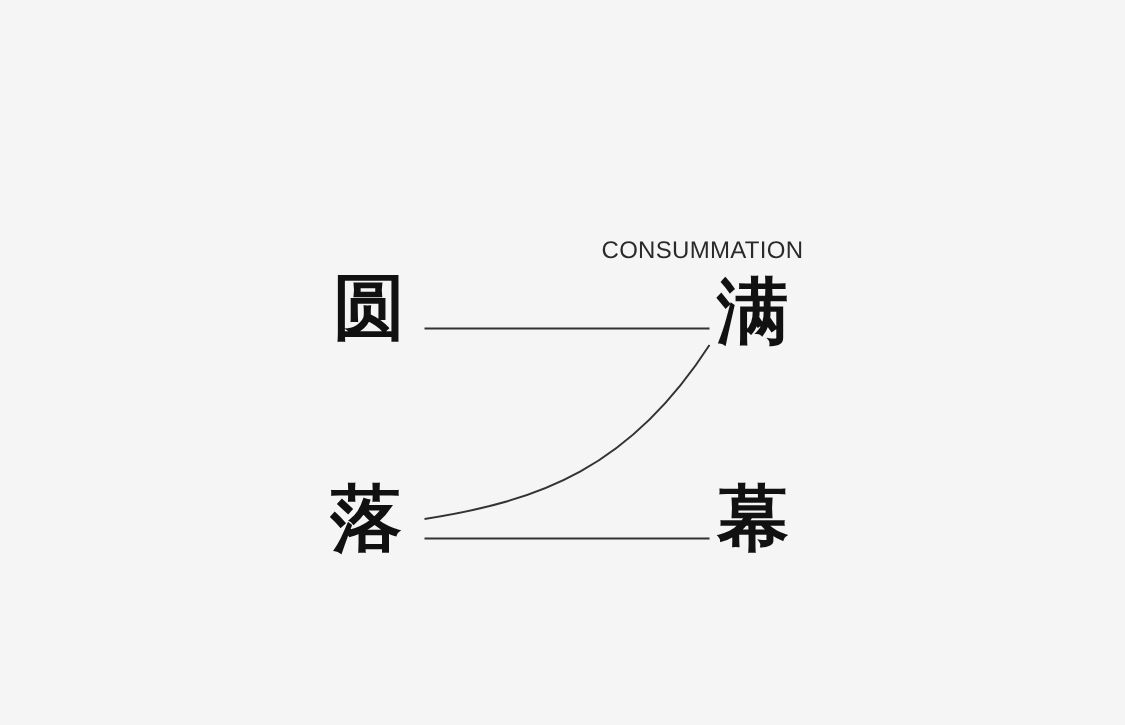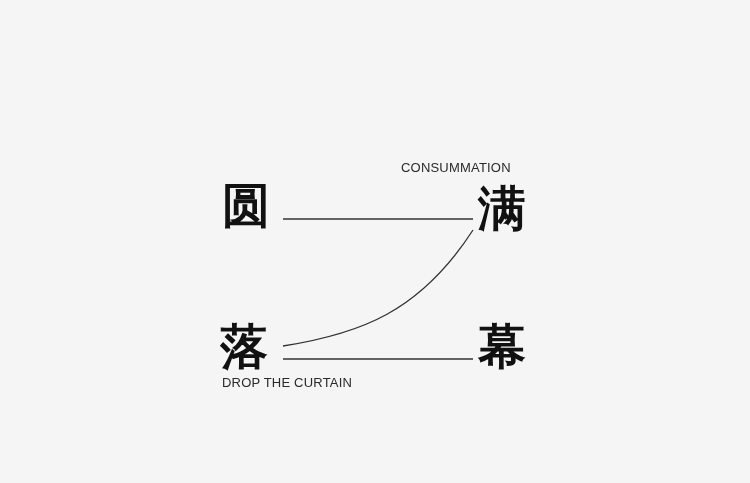--- a/index.html
+++ b/index.html
@@ -26,21 +26,21 @@
       font-weight: bold;
       font-size: 48px;
       line-height: 48px;
       color: #111111;
       width: 52px;
       text-align: center;
     }
     .caption {
       position: absolute;
       font-family: "Liberation Sans", sans-serif;
-      font-size: 13px;
+      font-size: 16px;
       line-height: 18px;
       color: #2a2a2a;
       letter-spacing: 0.2px;
       white-space: nowrap;
     }
     svg.connectors {
       position: absolute;
       left: 0; top: 0;
     }
   </style>
@@ -56,17 +56,16 @@
   </svg>
 
   <div class="char" style="left:220px; top:181px;">圆</div>
 
   <div class="caption" style="left:401px; top:159px;">CONSUMMATION</div>
 
   <div class="char" style="left:476px; top:184px;">满</div>
 
   <div class="char" style="left:218px; top:322px;">落</div>
 
-  <div class="caption" style="left:222px; top:374px;">DROP THE CURTAIN</div>
 
   <div class="char" style="left:476px; top:322px;">幕</div>
 
 </div>
 
 </body></html>

